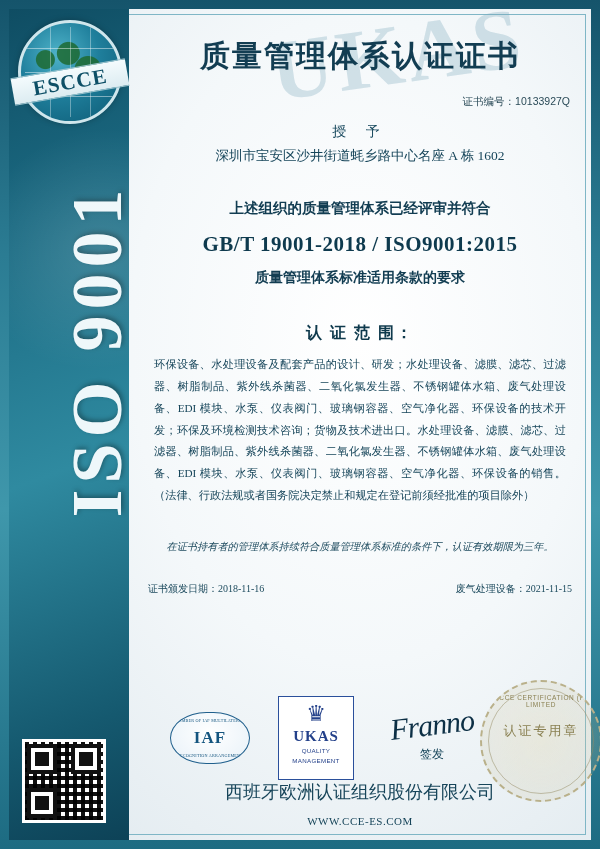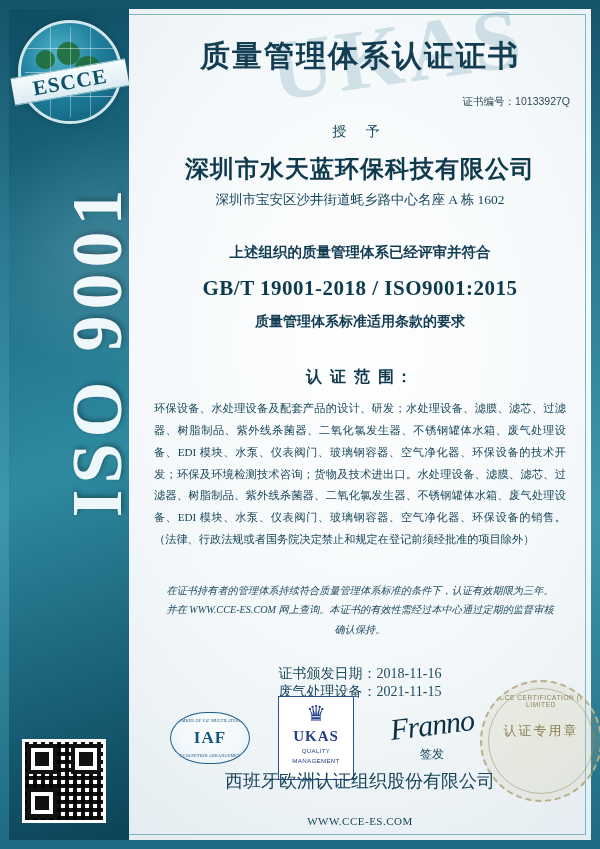--- a/index.html
+++ b/index.html
@@ -240,24 +240,23 @@
     line-height: 1.9;
     font-family: "Liberation Serif", serif;
     color: #204d60;
     text-align: center;
     font-style: italic;
   }
   .dates {
     margin: 26px 8px 0 8px;
     display: flex;
     justify-content: space-between;
-    font-size: 14px;
+    font-size: 10px;
     font-family: "Liberation Serif", serif;
     color: #1c4a5d;
-    flex-direction: column;
   }
   .dates > div { white-space: nowrap; }
   
   .marks {
     position: absolute;
     left: 150px; top: 688px;
     width: 430px;
     height: 100px;
   }
   .iaf {
@@ -371,21 +370,21 @@
   
   .footer {
     position: absolute;
     left: 140px; bottom: 22px;
     width: 440px;
     text-align: center;
     font-family: "Liberation Serif", serif;
     color: #17455a;
   }
   .footer .org { font-size: 18px; }
-  .footer .site { margin-top: 22px; font-size: 11px; letter-spacing: .5px; }
+  .footer .site { margin-top: 11px; font-size: 11px; letter-spacing: .5px; }
   
   .qr {
     position: absolute;
     left: 22px; bottom: 26px;
     width: 84px; height: 84px;
     background: #fff;
     padding: 3px;
     box-sizing: border-box;
   }
   .qr .mod {
@@ -443,33 +442,31 @@
   <div class="ukas-ghost">UKAS</div>
 
   <div class="content">
     <div class="title">质量管理体系认证证书</div>
 
     <div class="cert-no">
       <span>证书编号：</span><span>10133927Q</span>
     </div>
 
     <div class="granted">授 予</div>
-    <div class="company">深圳市水天蓝环保科技有限公司</div>
     <div class="address">深圳市宝安区沙井街道蚝乡路中心名座 A 栋 1602</div>
 
     <div class="stmt1">上述组织的质量管理体系已经评审并符合</div>
     <div class="standard">GB/T 19001-2018 / ISO9001:2015</div>
     <div class="stmt2">质量管理体系标准适用条款的要求</div>
 
     <div class="scope-title">认 证 范 围：</div>
     <div class="scope-body">环保设备、水处理设备及配套产品的设计、研发；水处理设备、滤膜、滤芯、过滤器、树脂制品、紫外线杀菌器、二氧化氯发生器、不锈钢罐体水箱、废气处理设备、EDI 模块、水泵、仪表阀门、玻璃钢容器、空气净化器、环保设备的技术开发；环保及环境检测技术咨询；货物及技术进出口。水处理设备、滤膜、滤芯、过滤器、树脂制品、紫外线杀菌器、二氧化氯发生器、不锈钢罐体水箱、废气处理设备、EDI 模块、水泵、仪表阀门、玻璃钢容器、空气净化器、环保设备的销售。（法律、行政法规或者国务院决定禁止和规定在登记前须经批准的项目除外）</div>
 
     <div class="notes">
       <div>在证书持有者的管理体系持续符合质量管理体系标准的条件下，认证有效期限为三年。</div>
-      <div>并在 WWW.CCE-ES.COM 网上查询。本证书的有效性需经过本中心通过定期的监督审核确认保持。</div>
     </div>
 
     <div class="dates">
       <div>
         <span>证书颁发日期：</span><span>2018-11-16</span>
       </div>
       <div>
         <span>废气处理设备：</span><span>2021-11-15</span>
       </div>
     </div>

